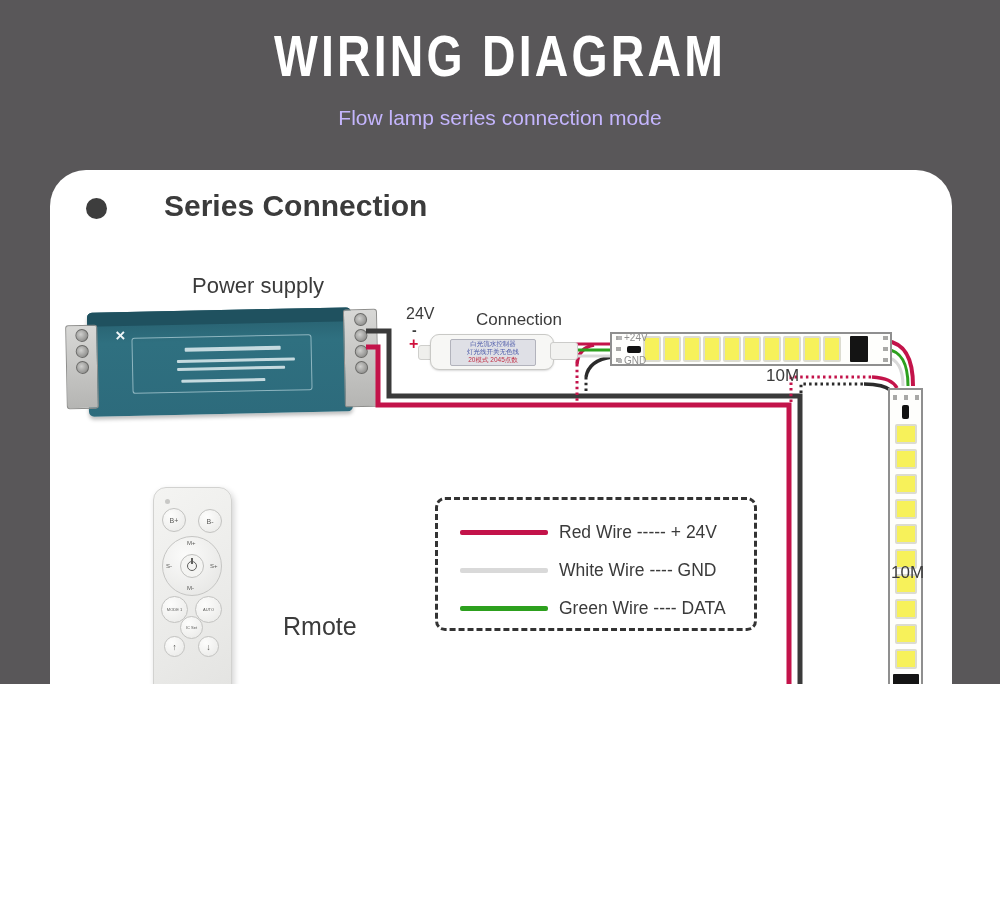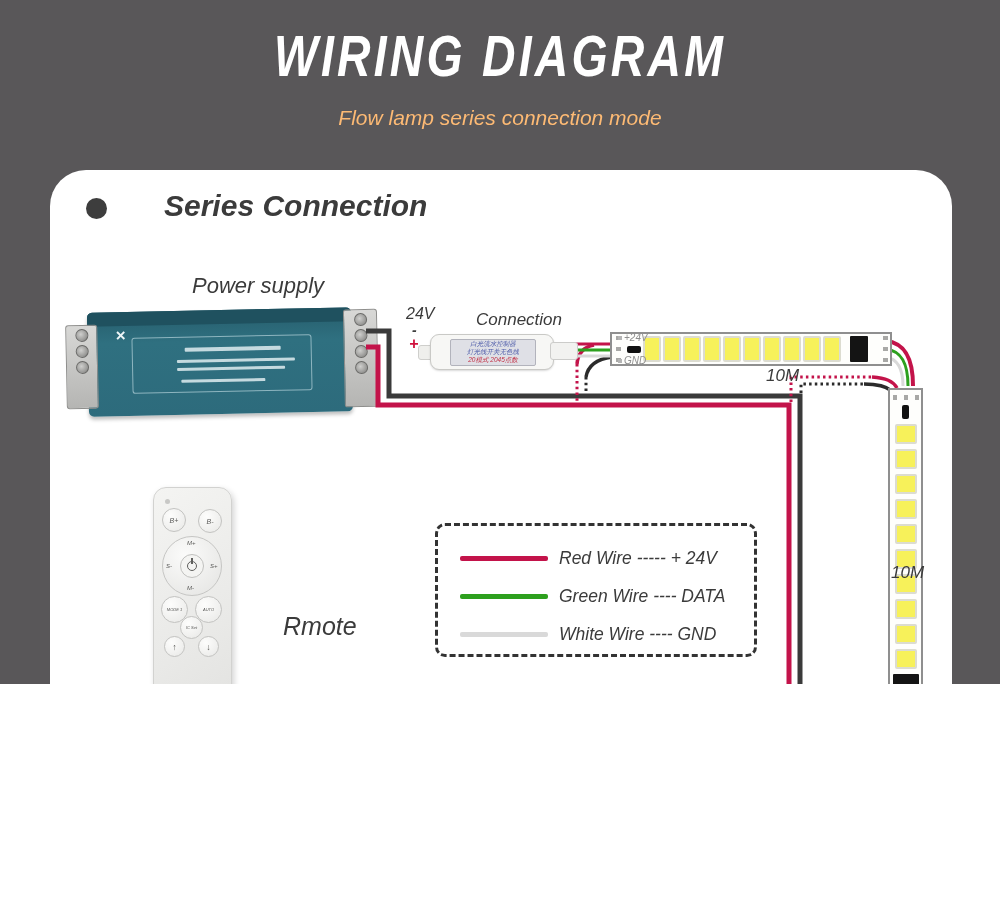--- a/index.html
+++ b/index.html
@@ -1,21 +1,21 @@
 <!DOCTYPE html>
 <html><head>
 <meta charset="utf-8">
 <style>
   html,body{margin:0;padding:0;}
   #stage{position:relative;width:1000px;height:684px;background:#595759;overflow:hidden;
-         font-family:"Liberation Sans",sans-serif;color:#3b3b3b;font-style:italic;}
+         font-family:"Liberation Sans",sans-serif;color:#3b3b3b;}
   
   .hdr-title{position:absolute;left:0;top:22px;width:1000px;text-align:center;color:#ffffff;
     font-size:58px;font-weight:700;letter-spacing:4px;transform:scaleX(.8);transform-origin:50% 50%;}
-  .hdr-sub{position:absolute;left:0;top:106px;width:1000px;text-align:center;color:#fdba74;font-size:21px;}
+  .hdr-sub{position:absolute;left:0;top:106px;width:1000px;text-align:center;color:#c4b5fd;font-size:21px;}
   
   .card{position:absolute;left:50px;top:170px;width:902px;height:715px;background:#ffffff;border-radius:36px;}
   
   .lbl{position:absolute;white-space:nowrap;color:#3b3b3b;margin-left:40px;}
   
   .sec-bullet{position:absolute;left:86px;top:198px;width:21px;height:21px;border-radius:50%;background:#3d3d3d;}
   .sec-head{left:124px;top:189px;font-size:30px;font-weight:700;}
   
   .psu{position:absolute;left:66px;top:300px;width:312px;height:128px;transform:rotate(-1.2deg);}
   .psu-body{position:absolute;left:22px;top:10px;right:26px;bottom:14px;border-radius:5px;
@@ -66,21 +66,21 @@
   .strip-bl .chip,.strip-br .chip{height:28px;}
   .strip-bl .led{margin-left:2px;} 
   .strip-bl .chip{margin-left:3px;}
   .strip-bl .dashpad{margin-left:8px;}
   .strip-br .dashpad{margin-left:4px;}
   .strip-br .led{margin-left:2px;}
   
   .pinlbl{position:absolute;font-size:10px;color:#8f8f8f;z-index:4;}
   .pad-bullet{display:inline-block;width:4px;height:4px;background:#b5b5b5;margin-right:2px;vertical-align:1px;}
   
-  .legend{position:absolute;left:435px;top:523px;width:322px;height:134px;border:3px dashed #333;border-radius:10px;box-sizing:border-box;padding:13px 0 0 22px;}
+  .legend{position:absolute;left:435px;top:497px;width:322px;height:134px;border:3px dashed #333;border-radius:10px;box-sizing:border-box;padding:13px 0 0 22px;}
   .legend-row{display:flex;align-items:center;height:38px;}
   .legend-line{width:88px;height:5px;border-radius:2px;margin-right:11px;flex:none;}
   .lw-red{background:#c3134a;} .lw-green{background:#2da01e;} .lw-white{background:#d9d9d9;}
   .legend-row span{font-size:17.5px;color:#3b3b3b;}
   
   .remote{position:absolute;left:153px;top:487px;width:77px;height:280px;border-radius:13px;
      background:linear-gradient(145deg,#f4f4f2 0%,#e9e9e7 55%,#dededc 100%);border:1px solid #d2d2d0;box-shadow:2px 3px 6px rgba(0,0,0,.18);}
   .r-dot{position:absolute;left:11px;top:11px;width:5px;height:5px;border-radius:50%;background:#c8c8c6;}
   .rbtn{position:absolute;border-radius:50%;background:radial-gradient(circle at 35% 30%,#fdfdfc,#e8e8e6);
      border:1px solid #c3c3c1;display:flex;align-items:center;justify-content:center;color:#5a5a58;}
@@ -306,26 +306,26 @@
       </div>
     </div>
   <div class="lbl" style="left:717px;top:812px;font-size:17px;">10M</div>
 
   <div class="legend">
     <div class="legend-row">
       <div class="legend-line lw-red"></div>
       <span>Red Wire ----- + 24V</span>
     </div>
     <div class="legend-row">
+      <div class="legend-line lw-white"></div>
+      <span>White Wire ---- GND</span>
+    </div>
+    <div class="legend-row">
       <div class="legend-line lw-green"></div>
       <span>Green Wire ---- DATA</span>
-    </div>
-    <div class="legend-row">
-      <div class="legend-line lw-white"></div>
-      <span>White Wire ---- GND</span>
     </div>
   </div>
 
   <div class="remote">
     <div class="r-dot"></div>
     <div class="rbtn rb-b" style="left:8px;top:20px;">
         <span>B+</span>
       </div>
     <div class="rbtn rb-b" style="left:44px;top:21px;">
         <span>B-</span>

